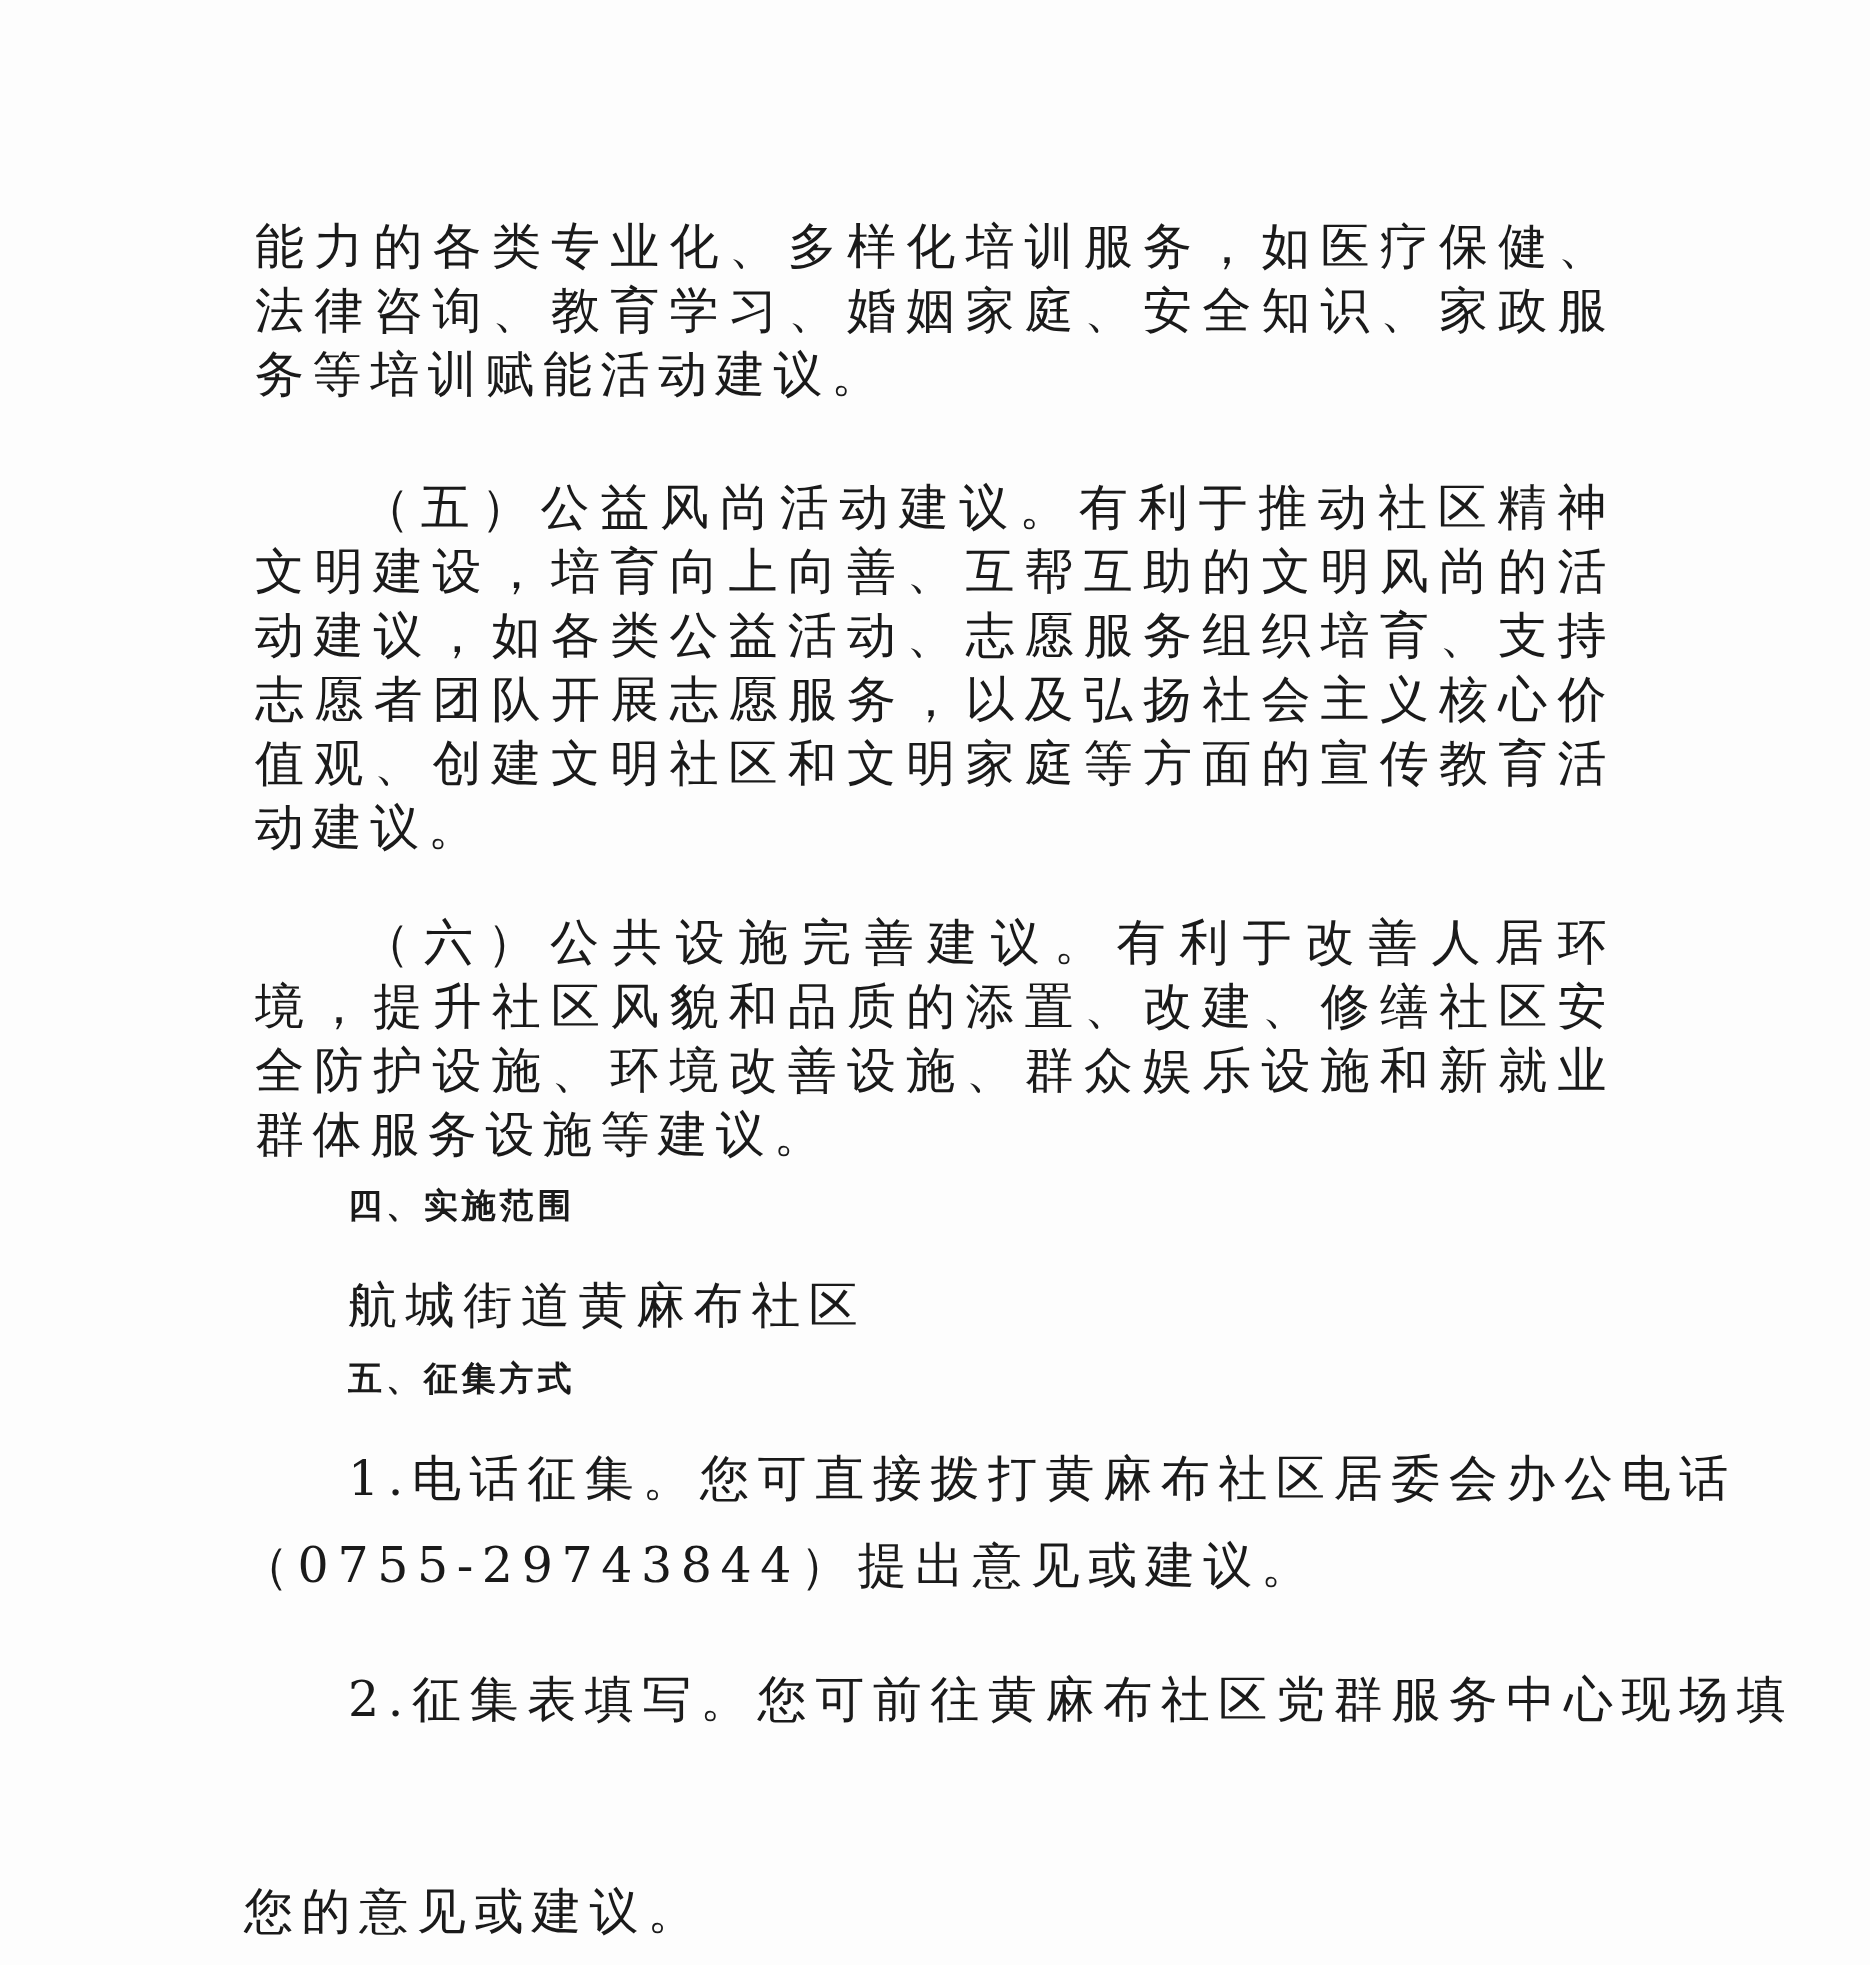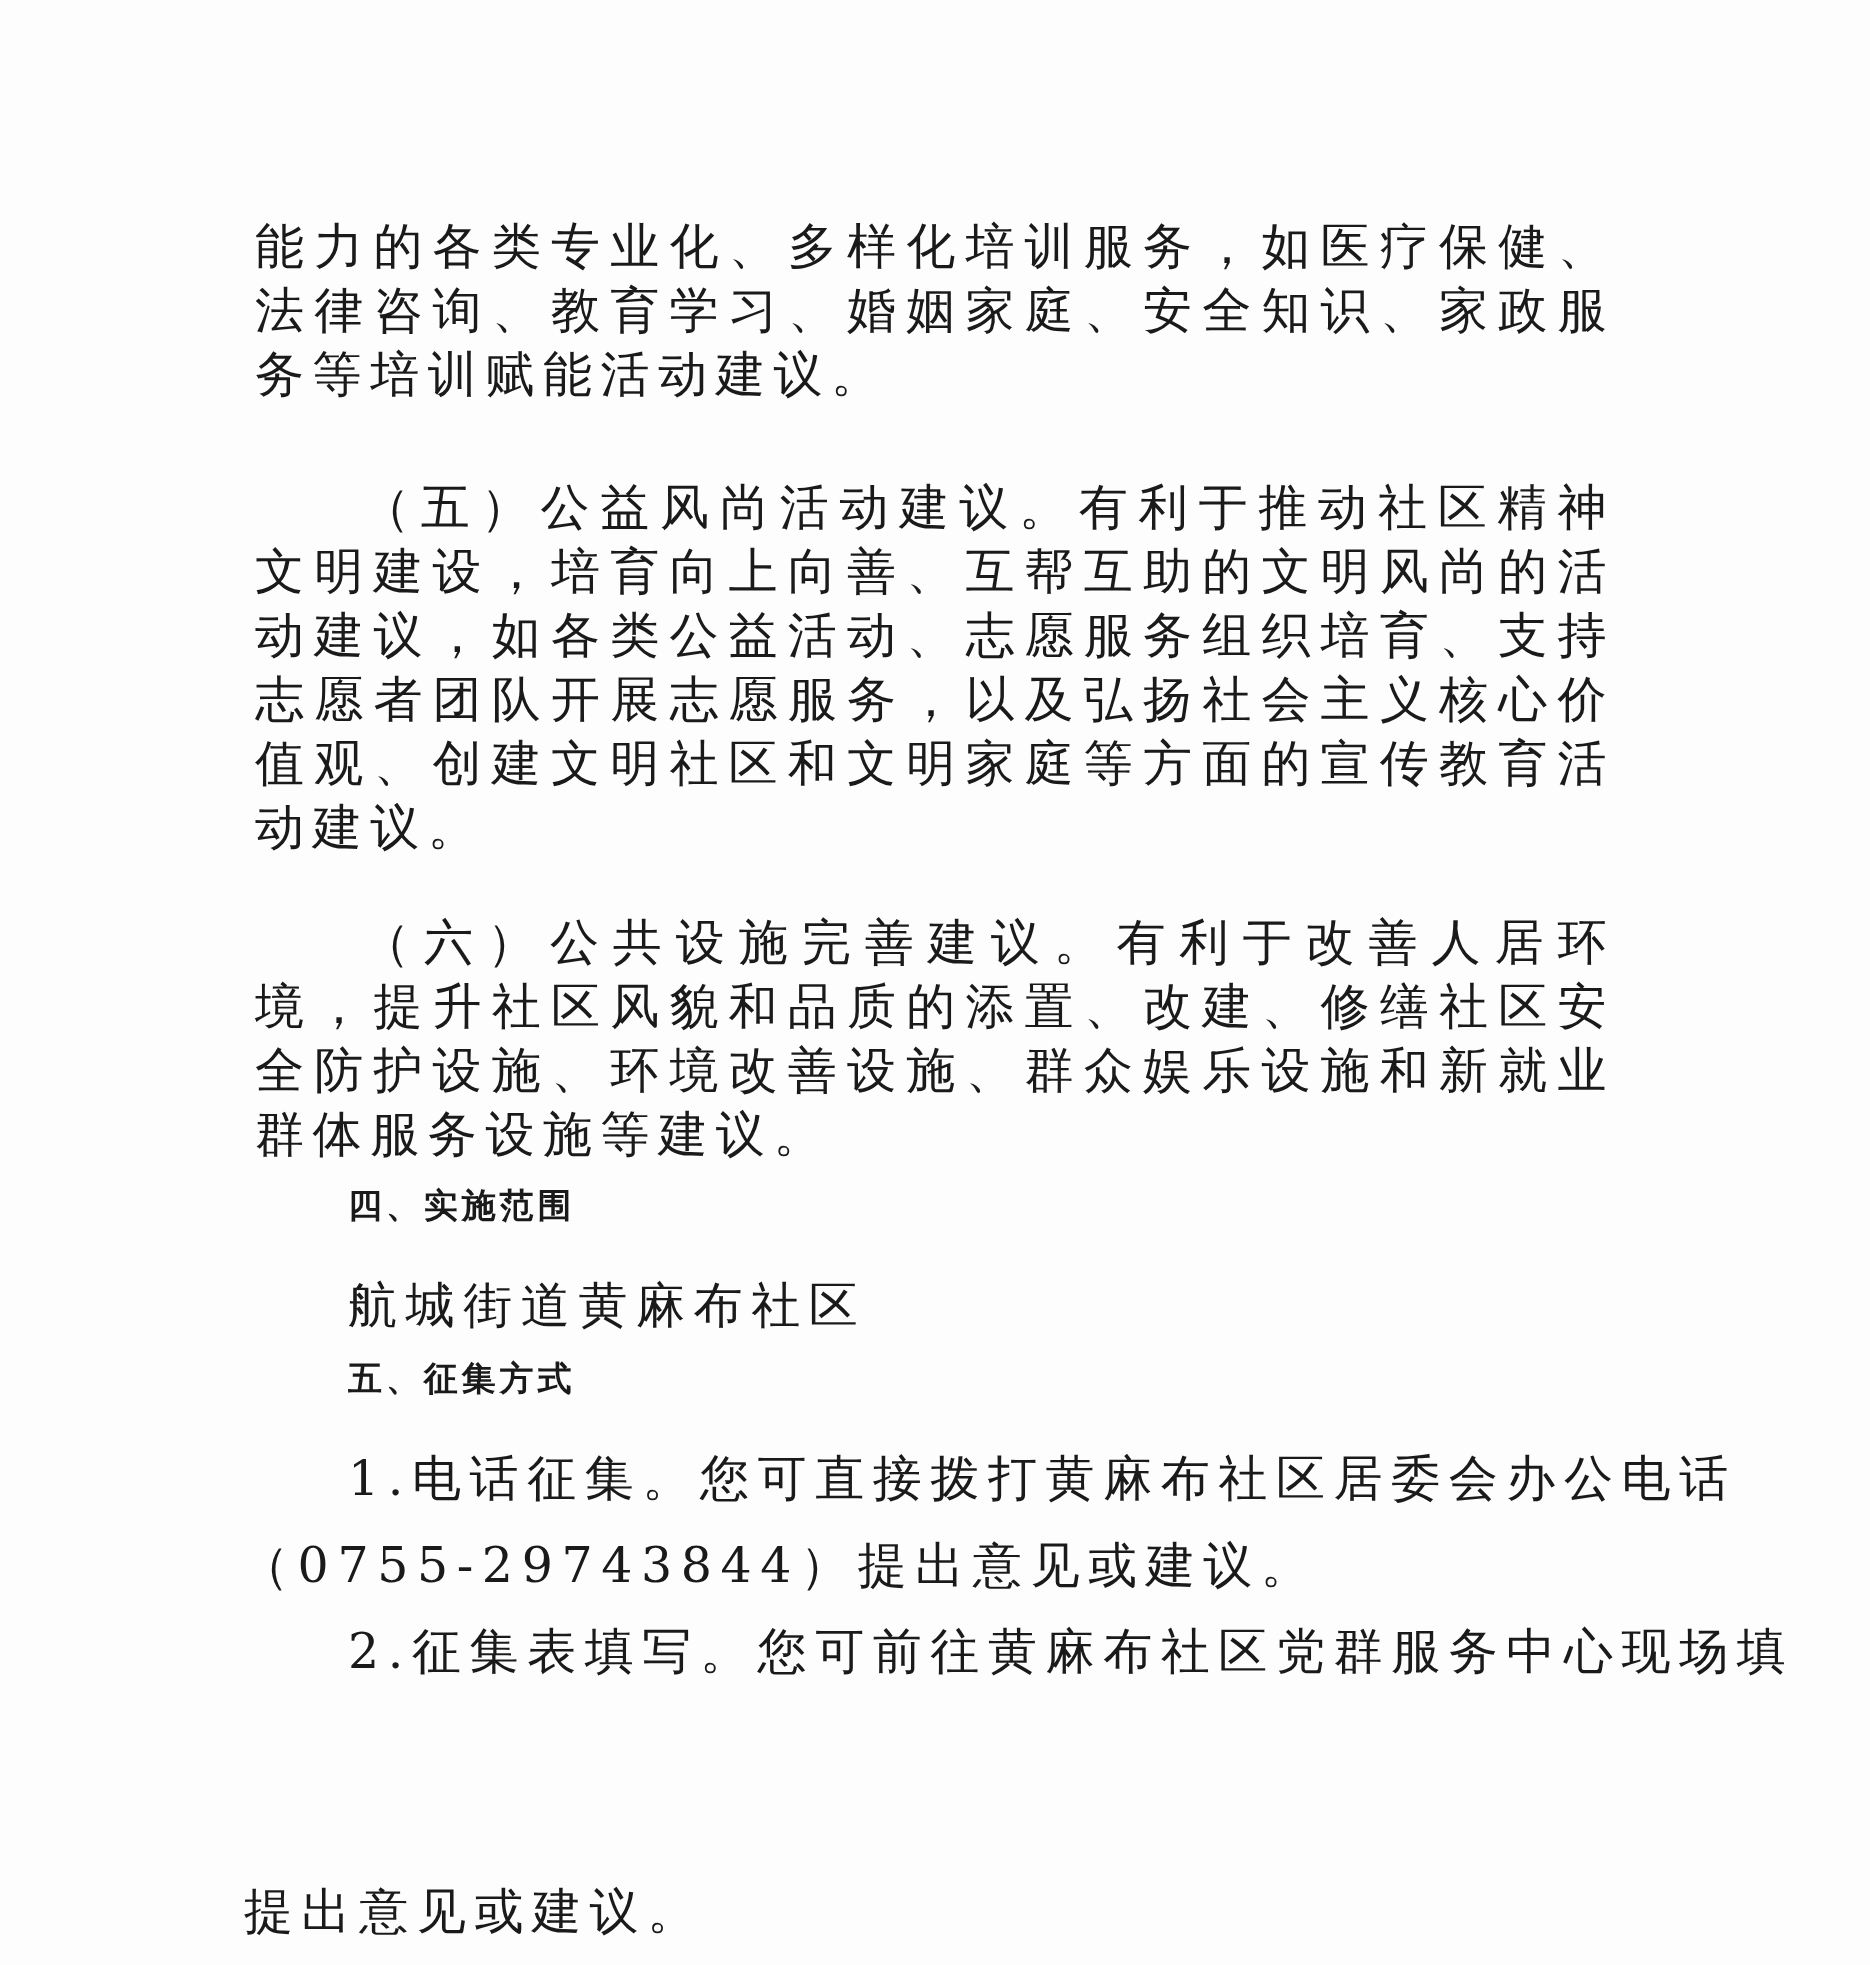--- a/index.html
+++ b/index.html
@@ -71,18 +71,18 @@
   </div>
 
   <div class="heading" style="top:1183px;">四、实施范围</div>
   <div class="line-abs" style="left:348px; top:1273px;">航城街道黄麻布社区</div>
 
   <div class="heading" style="top:1356px;">五、征集方式</div>
 
   <div class="line-abs" style="left:348px; top:1446px;">1.电话征集。您可直接拨打黄麻布社区居委会办公电话</div>
   <div class="line-abs" style="left:240px; top:1533px;">（0755-29743844）提出意见或建议。</div>
 
-  <div class="line-abs" style="left:348px; top:1619px;">2.征集表填写。您可前往黄麻布社区党群服务中心现场填</div>
+  <div class="line-abs" style="left:348px; top:1667px;">2.征集表填写。您可前往黄麻布社区党群服务中心现场填</div>
 
-  <div class="line-abs" style="left:244px; top:1879px;">提出意见或建议。</div>
+  <div class="line-abs" style="left:244px; top:1879px;">您的意见或建议。</div>
 
 </div>
 
 
 </body></html>

